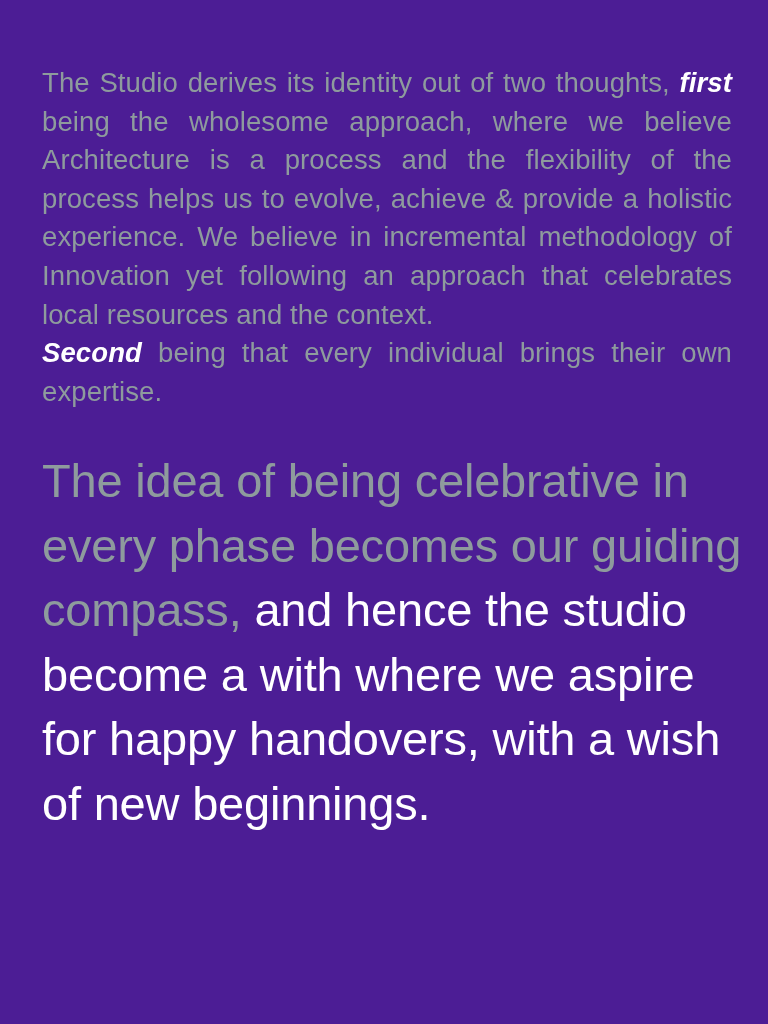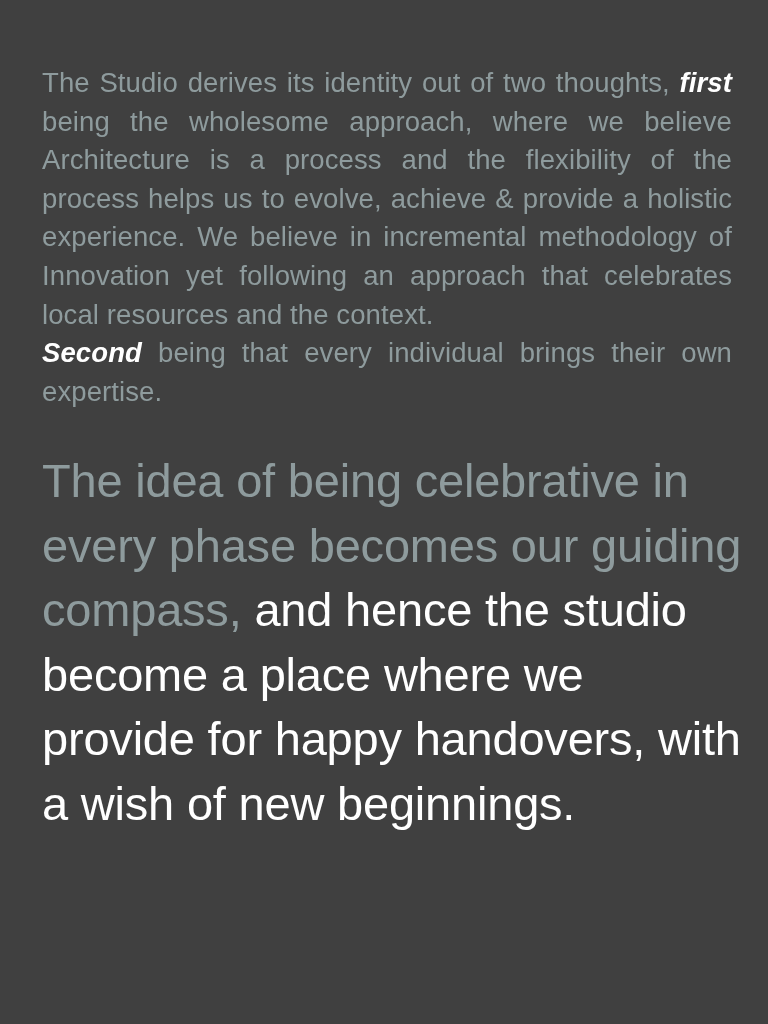--- a/index.html
+++ b/index.html
@@ -13,21 +13,21 @@
     overflow: hidden;
     background: #195d71;
     font-family: "Liberation Sans", "DejaVu Sans", sans-serif;
     -webkit-font-smoothing: antialiased;
   }
 
   .slide {
     position: relative;
     width: 768px;
     height: 1024px;
-    background: #404040;
+    background: #4c1d95;
     box-sizing: border-box;
   }
 
   .content {
     position: absolute;
     left: 42px;
     top: 64px;
     width: 690px;
   }
 
@@ -68,16 +68,16 @@
   }
 </style>
 </head>
 <body>
 
 <div class="slide">
   <div class="content">
 
     <p class="intro"><span>The Studio derives its identity out of two thoughts, </span><span class="lead">first</span><span> being the wholesome approach, where we believe Architecture is a process and the flexibility of the process helps us to evolve, achieve &amp; provide a holistic experience. We believe in incremental methodology of Innovation yet following an approach that celebrates local resources and the context.</span><br><span class="lead">Second</span><span> being that every individual brings their own expertise.</span></p>
 
-    <p class="headline"><span class="muted">The idea of being celebrative in every phase becomes our guiding compass,</span><span class="bright"> and hence the studio become a place where we provide for happy handovers, with a wish of new beginnings.</span></p>
+    <p class="headline"><span class="muted">The idea of being celebrative in every phase becomes our guiding compass,</span><span class="bright"> and hence the studio become a with where we aspire for happy handovers, with a wish of new beginnings.</span></p>
 
   </div>
 </div>
 
 </body></html>

